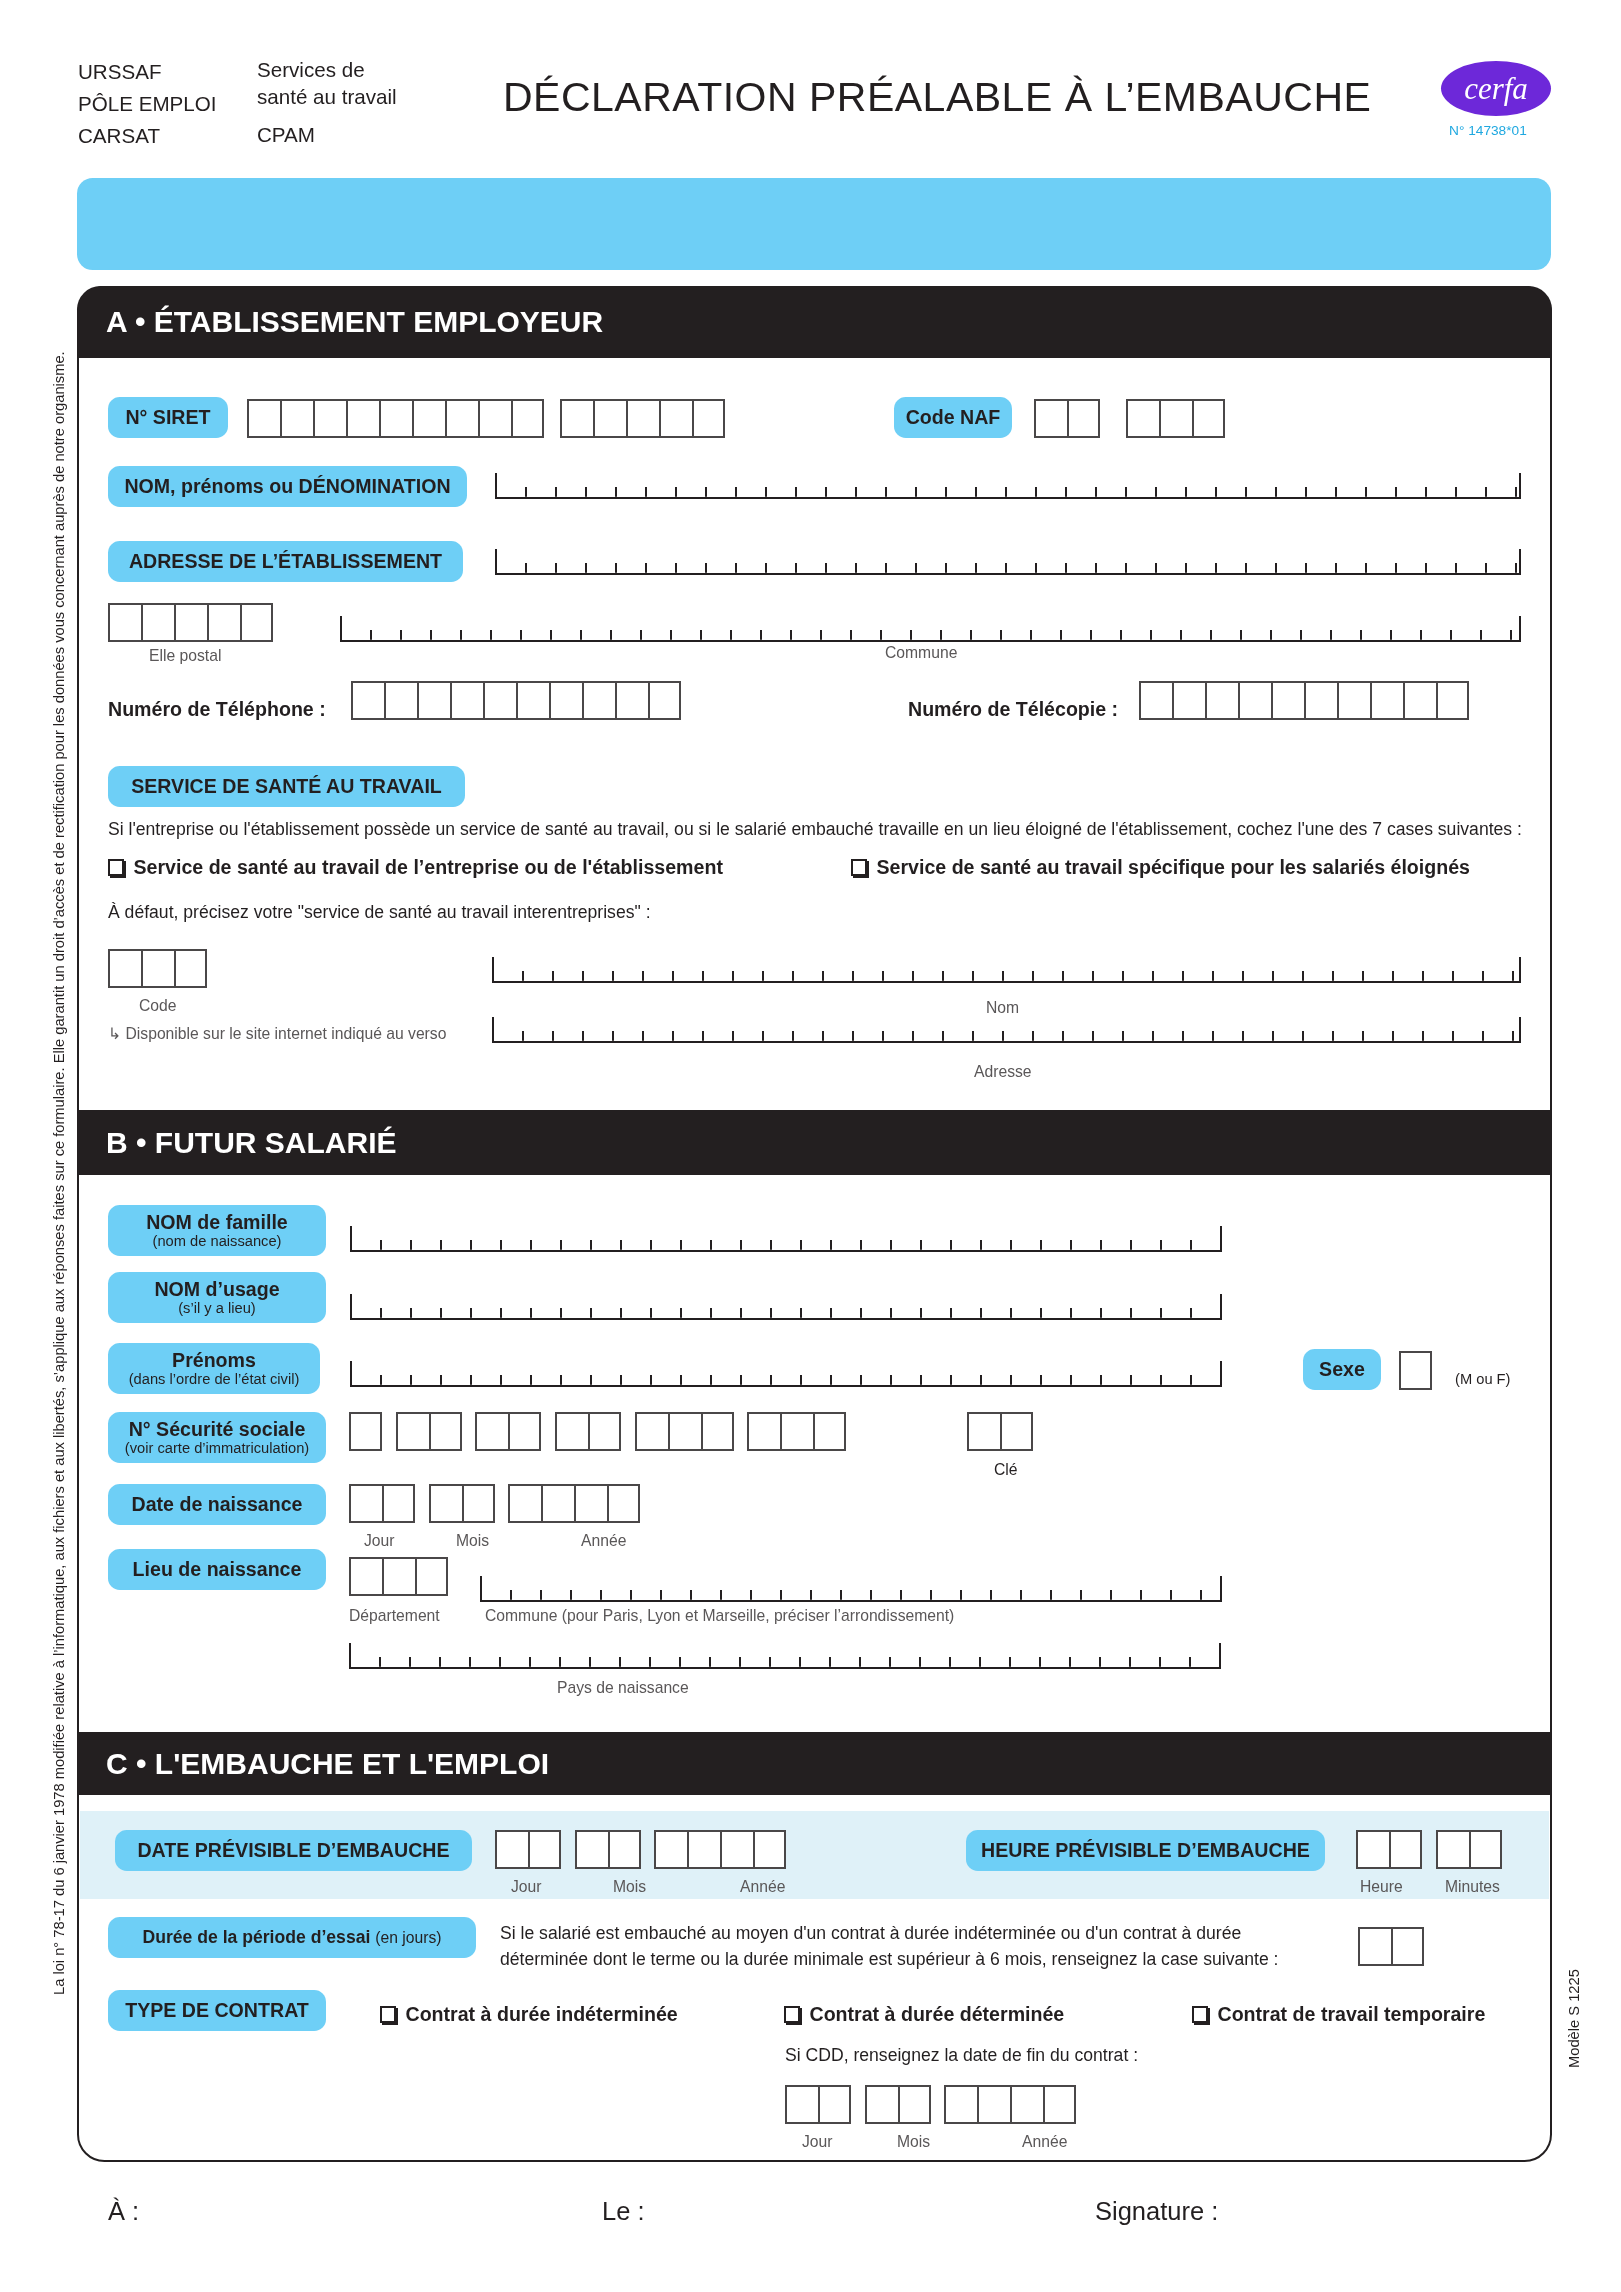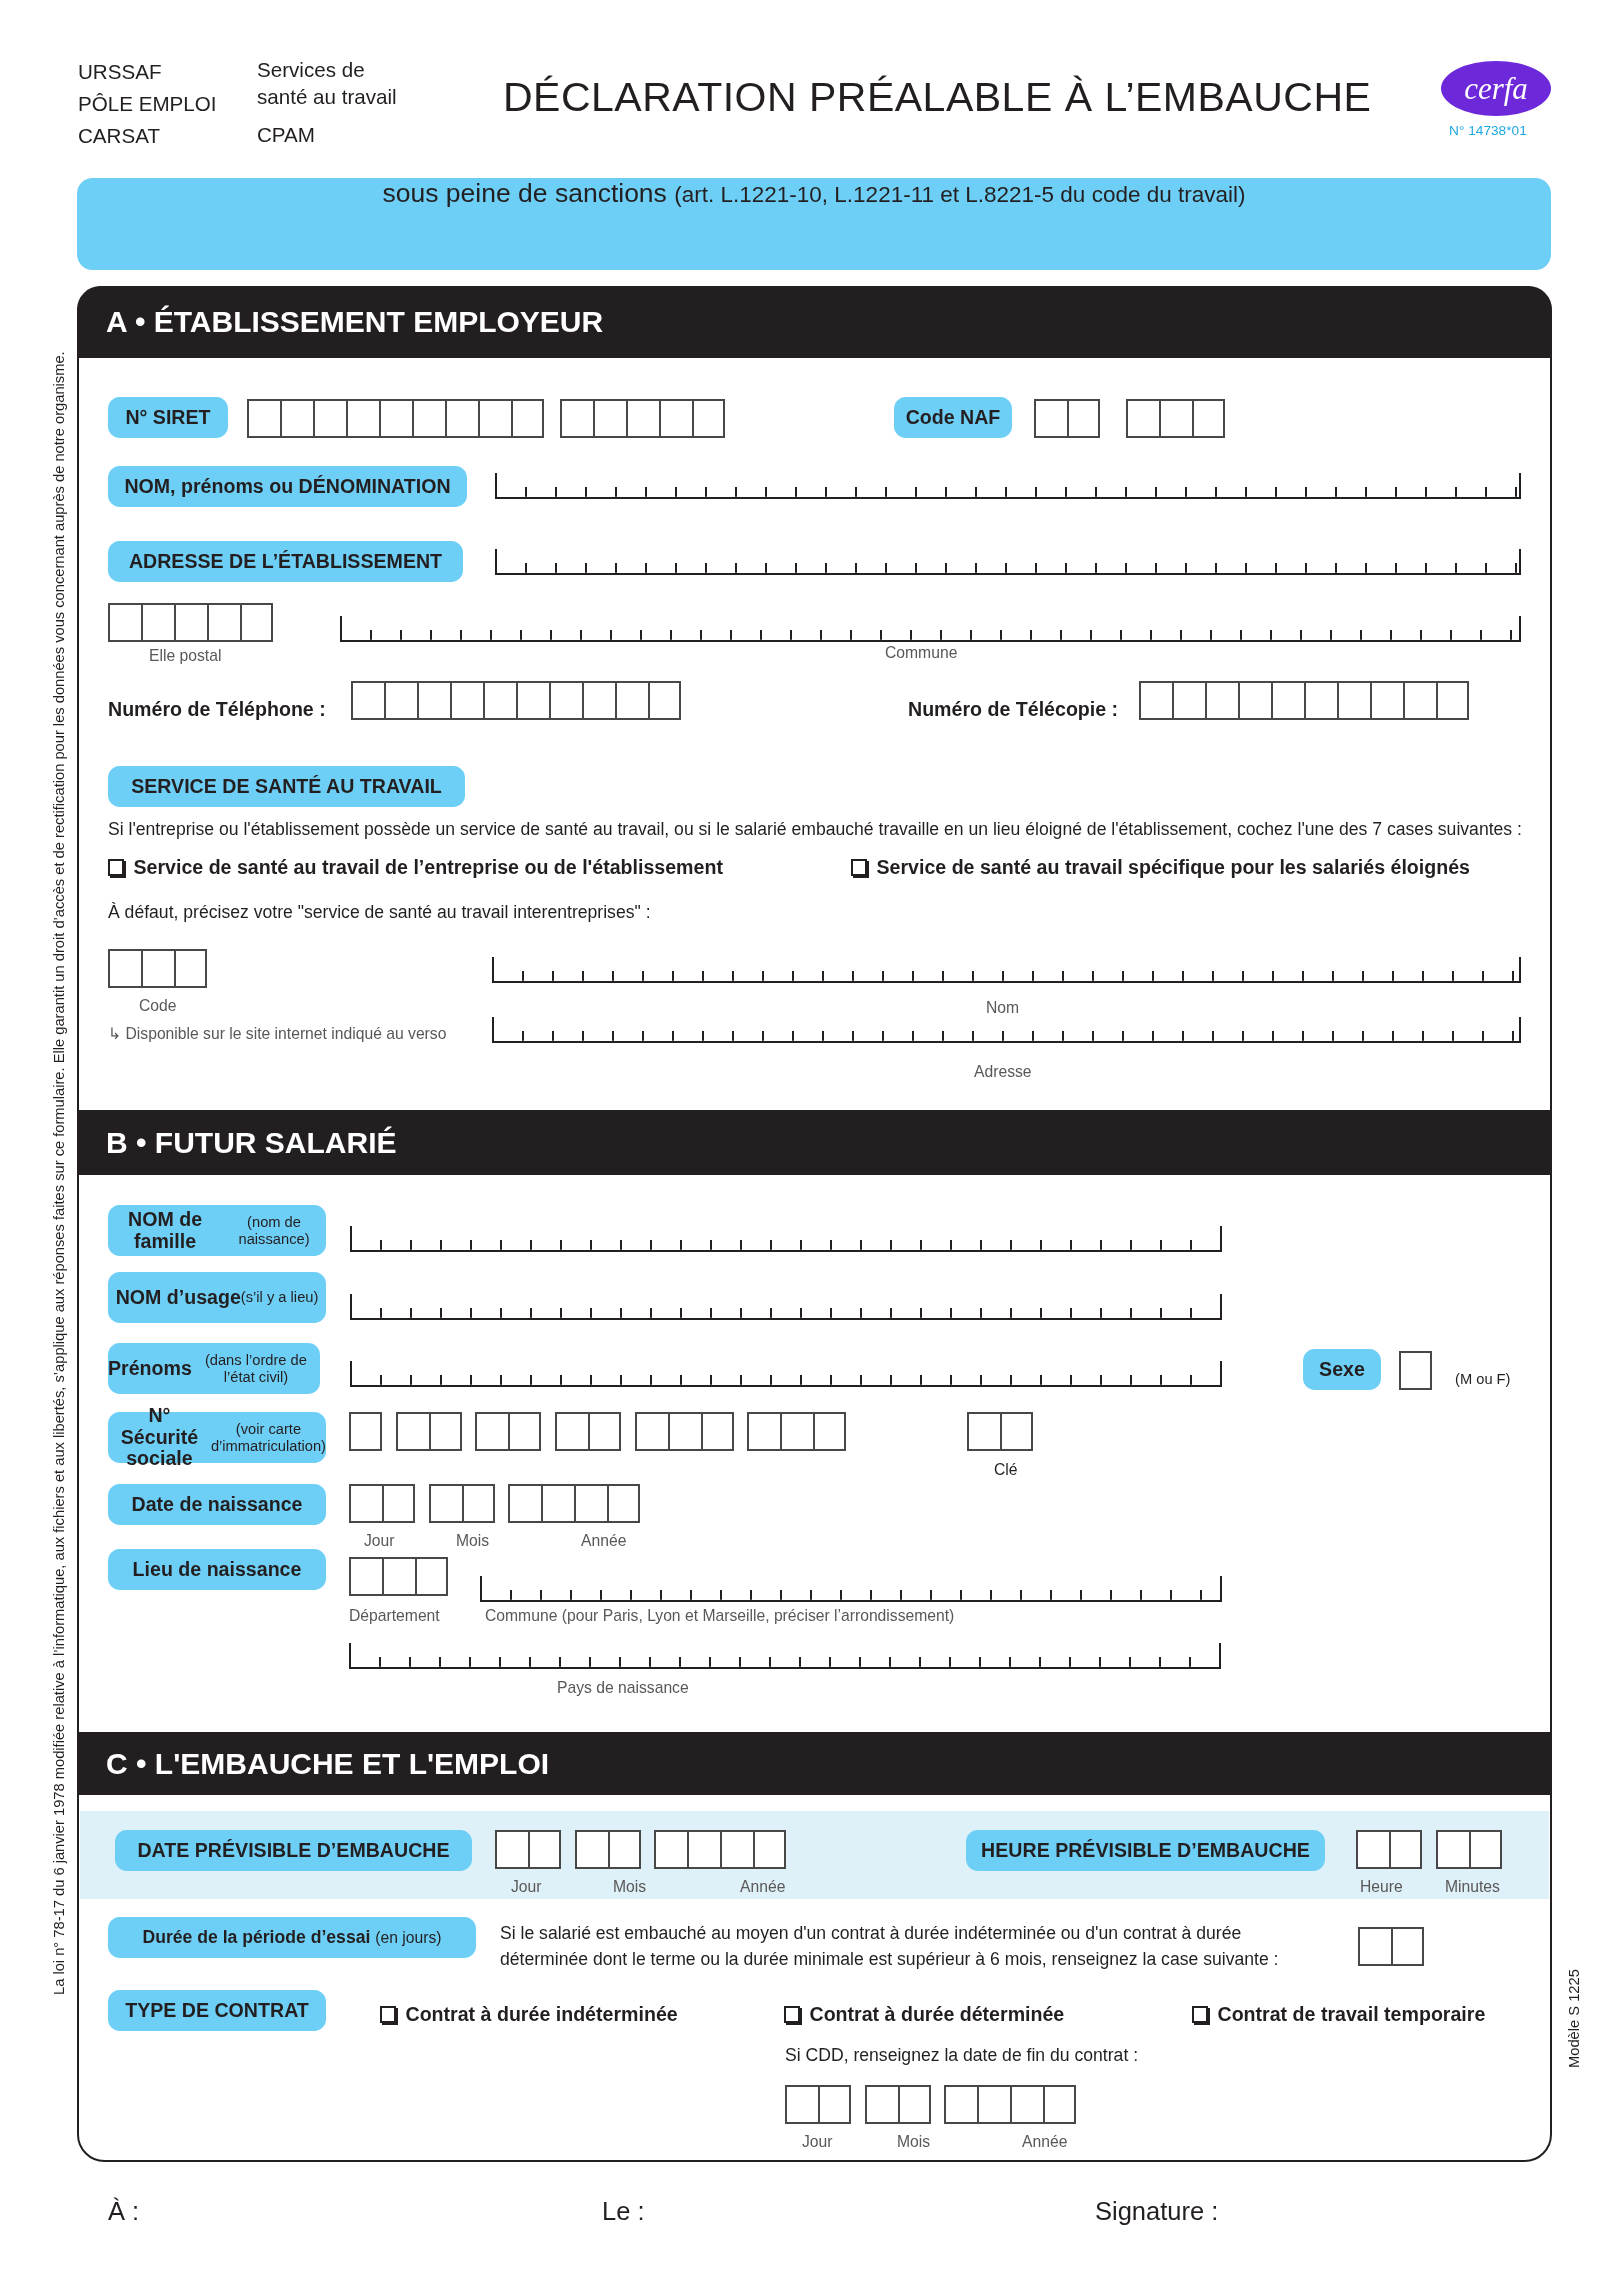--- a/index.html
+++ b/index.html
@@ -20,21 +20,21 @@
   .banner .l2 small { font-size: 22.5px; }
 
   
   .frame { border: 2.9px solid #231f20; border-radius: 27.4px; }
   .secbar { background: #231f20; color: #fff; font-family: "Liberation Sans", sans-serif; font-weight: bold; font-size: 30px; padding-left: 29px; display:flex; align-items:center; }
   .secbar.first { border-radius: 23.5px 23.5px 0 0; }
 
   .pill { background: #6ecff6; border-radius: 11.8px; font-family: "Liberation Sans", sans-serif; font-weight: bold; font-size: 19.6px; color: #231f20;
     display:flex; align-items:center; justify-content:center; text-align:center; line-height: 1.1; }
   .pill .sub { font-weight: normal; font-size: 14.7px; display:block; }
-  .pill2 { flex-direction: row; }
+  .pill2 { flex-direction: column; }
 
   .boxes { display: flex; }
   .box { width: 33px; height: 39px; border: 2px solid #4a4748; border-right: none; background: #fff; }
   .box:last-child { border-right: 2px solid #4a4748; }
 
   .comb { height: 25.5px; border-left: 2px solid #231f20; border-right: 2px solid #231f20; border-bottom: 2px solid #231f20;
     background-image: linear-gradient(#231f20, #231f20);
     background-repeat: repeat-x; background-size: 2px 9.8px; background-position: 0 bottom; }
   .comb { background-image: repeating-linear-gradient(to right, transparent 0, transparent 28px, #231f20 28px, #231f20 30px);
     background-size: 100% 9.8px; background-repeat: no-repeat; background-position: 0 bottom; }
@@ -61,21 +61,20 @@
 <div class="abs org" style="left:257px;top:56px;line-height:27.4px;">
   <div>Services de</div>
   <div>santé au travail</div>
   <div style="margin-top:9.8px">CPAM</div>
 </div>
 <div class="abs title" style="left:503px;top:74px;">DÉCLARATION PRÉALABLE À L’EMBAUCHE</div>
 <div class="abs cerfa-oval" style="left:1441px;top:61px;">cerfa</div>
 <div class="abs cerfa-num" style="left:1449px;top:123px;">N° 14738*01</div>
 
 <div class="abs banner" style="left:77px;top:178px;width:1474px;height:92px;">
-  <div class="l2"><span>sous peine de sanctions</span> <small>(art. L.1221-10, L.1221-11 et L.8221-5 du code du travail)</small></div>
 </div>
 
 <div class="abs vert-left" style="left:51px;top:1995px;width:1666px;">La loi n° 78-17 du 6 janvier 1978 modifiée relative à l’informatique, aux fichiers et aux libertés, s’applique aux réponses faites sur ce formulaire. Elle garantit un droit d’accès et de rectification pour les données vous concernant auprès de notre organisme.</div>
 <div class="abs vert-right" style="left:1566px;top:2068px;">Modèle S 1225</div>
 
 <div class="abs frame" style="left:77px;top:286px;width:1475px;height:1876px;"></div>
 
 <div class="abs secbar first" style="left:77px;top:286px;width:1475px;height:72px;">
   <span>A • ÉTABLISSEMENT EMPLOYEUR</span>
 </div>

